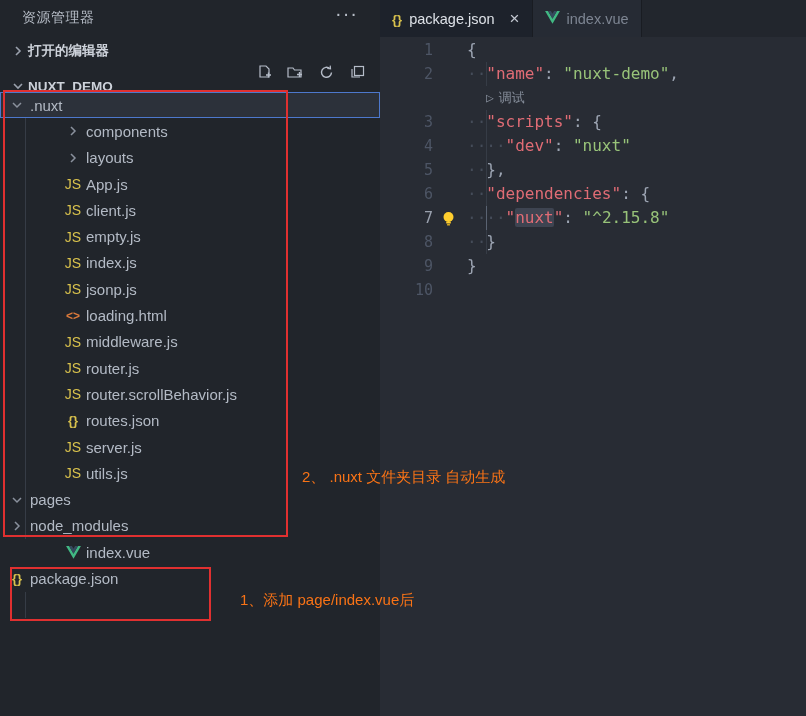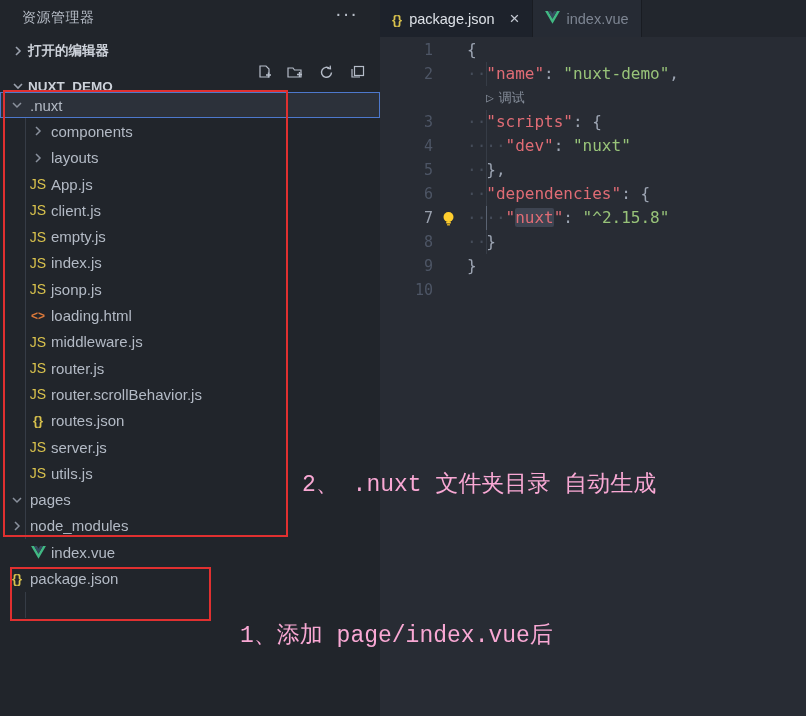--- a/index.html
+++ b/index.html
@@ -17,21 +17,21 @@
   .section-row .chev { width:16px; margin-left:6px; display:flex; align-items:center; }
   .section-label { font-weight:bold; font-size:13.5px; color:#cdd2da; margin-left:2px; }
   .toolbar { position:absolute; right:14px; top:63px; display:flex; gap:13px; }
   .toolbar .tbtn { width:18px; height:18px; display:flex; align-items:center; justify-content:center; cursor:pointer; }
 
   .tree { position:absolute; left:0; top:92px; width:380px; }
   .trow { width:380px; height:26.3px; display:flex; align-items:center; font-size:15px; color:#b3bac5; cursor:pointer; }
   .trow.sel { background:#2c313a; outline:1px solid #4d78cc; outline-offset:-1px; }
   .trow .ticon { width:18px; height:18px; display:flex; align-items:center; justify-content:center; flex:0 0 18px; margin-right:4px; }
   .ind1 { padding-left:8px; }
-  .ind2 { padding-left:29px; }
+  .ind2 { padding-left:45px;margin-left:19px; }
   .js-badge { font-weight:normal; font-size:14px; color:#d9c24d; letter-spacing:0; }
   .json-badge { font-weight:bold; font-size:13px; color:#d9c24d; }
   .html-badge { font-weight:bold; font-size:12px; color:#dd7a3b; }
   .guide { position:absolute; width:1px; background:#363c46; left:25px; }
 
   
   .editor { position:absolute; left:380px; top:0; width:426px; height:716px; background:#282c34; }
   .tabbar { position:absolute; left:0; top:0; width:426px; height:37px; background:#22262d; display:flex; }
   .tab { height:37px; display:flex; align-items:center; padding:0 12px; font-size:14.5px; gap:7px; cursor:pointer; border-right:1px solid #191c22; }
   .tab.active { background:#1d222b; color:#dde1e7; }
@@ -48,21 +48,21 @@
   .tok-v { color:#98c379; }
   .tok-w { color:#454c59; }
   .hl { background:#3e4451; border-radius:2px; }
   .iguide { position:absolute; top:0; height:24px; width:1px; background:#363c46; left:calc(87px + 2ch); }
   .iguide.on { background:#5a6372; }
   .lens { height:24px; padding-left:106px; font-size:13px; color:#868e9b; display:flex; align-items:center; gap:5px; }
   .bulb { position:absolute; left:61px; top:4px; }
 
   
   .abox { position:absolute; border:2px solid #e03030; pointer-events:none; }
-  .anote { position:absolute; color:#f9a8d4; font-size:23px; pointer-events:none;font-family:Liberation Mono, monospace; }
+  .anote { position:absolute; color:#f97316; font-size:15px; pointer-events:none; }
 </style>
 </head>
 <body>
 
 <aside class="sidebar">
   <div class="sb-title">资源管理器</div>
   <div class="sb-more">···</div>
 
   <div class="section-row" style="top:38px;">
     <span class="chev">
@@ -275,13 +275,13 @@
           </svg></span><span class="ctext"><span class="tok-w">····</span><span class="tok-k">"</span><span class="tok-k hl">nuxt</span><span class="tok-k">"</span><span class="tok-p">: </span><span class="tok-v">"^2.15.8"</span></span><span class="iguide on"></span></div>
       <div class="crow"><span class="gutter">8</span><span class="ctext"><span class="tok-w">··</span><span class="tok-p">}</span></span><span class="iguide"></span></div>
       <div class="crow"><span class="gutter">9</span><span class="ctext"><span class="tok-p">}</span></span></div>
       <div class="crow"><span class="gutter">10</span><span class="ctext"></span></div>
     </div>
 </main>
 
 <div class="abox" style="left:3px; top:90px; width:285px; height:447px;"></div>
 <div class="abox" style="left:10px; top:567px; width:201px; height:54px;"></div>
 <div class="anote" style="left:302px; top:468px;">2、 .nuxt 文件夹目录 自动生成</div>
-<div class="anote" style="left:240px; top:619px;">1、添加 page/index.vue后</div>
+<div class="anote" style="left:240px; top:591px;">1、添加 page/index.vue后</div>
 
 </body></html>

